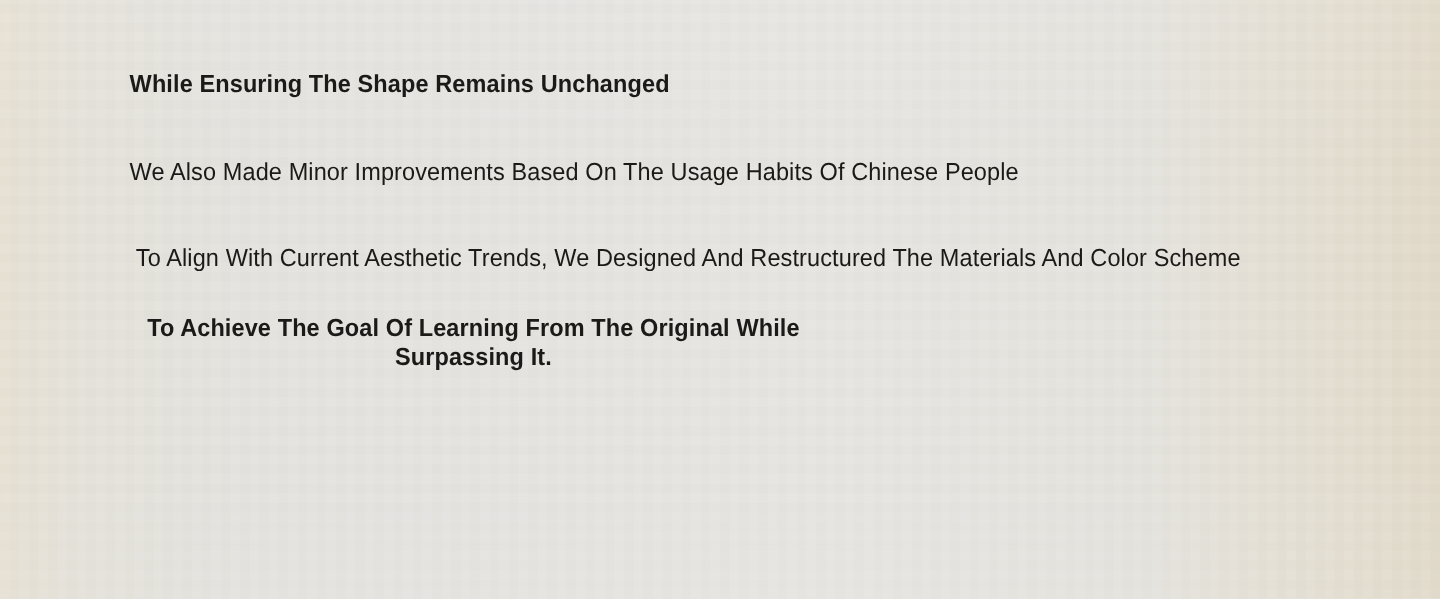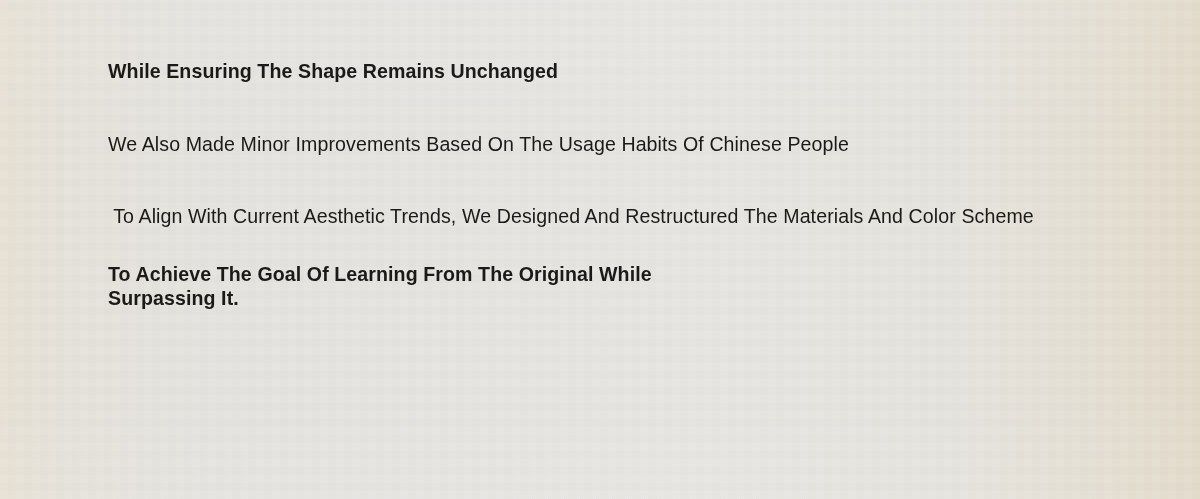--- a/index.html
+++ b/index.html
@@ -28,20 +28,21 @@
         to right,
         #e7e1d4 0px,
         #e5e2da 60px,
         #e4e3df 220px,
         #e5e4e1 480px,
         #e6e5e1 700px,
         #e5e3dd 960px,
         #e4ded1 1120px,
         #e2dbcb 1200px
       );
+    text-align: center;
   }
 
   
   #texture {
     position: absolute;
     inset: 0;
     pointer-events: none;
     opacity: 0.5;
     background-image:
       repeating-linear-gradient(

